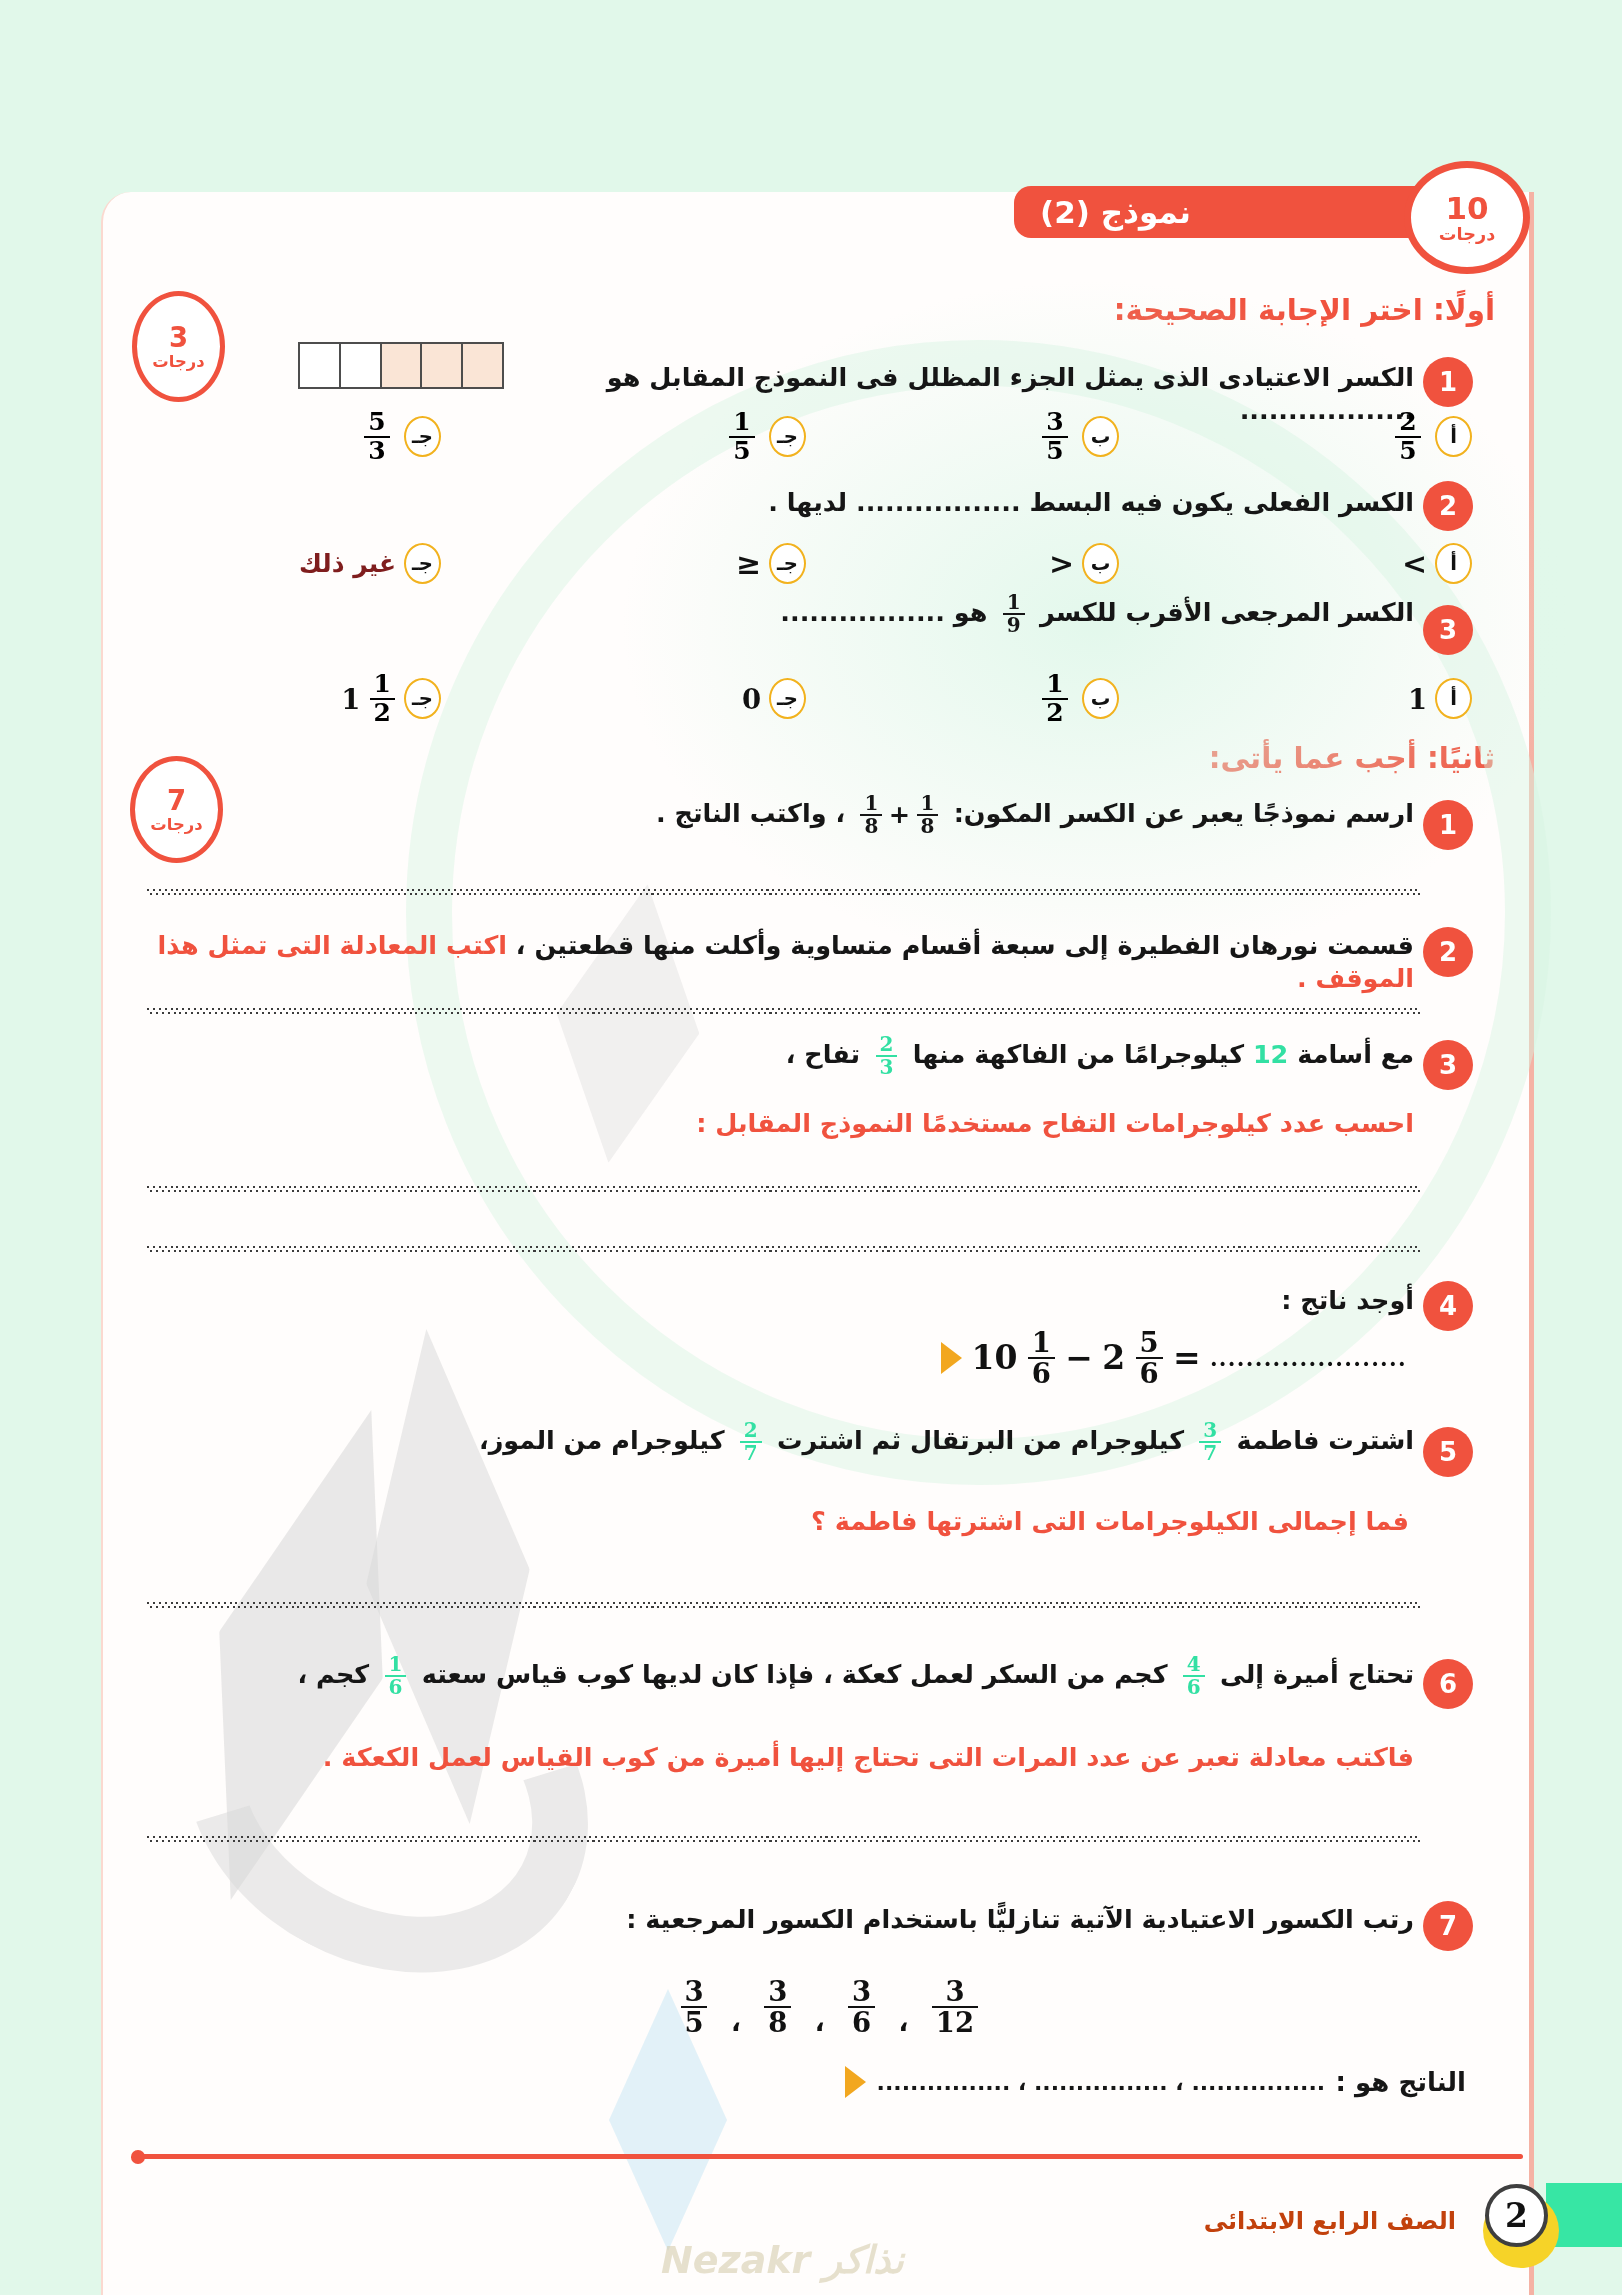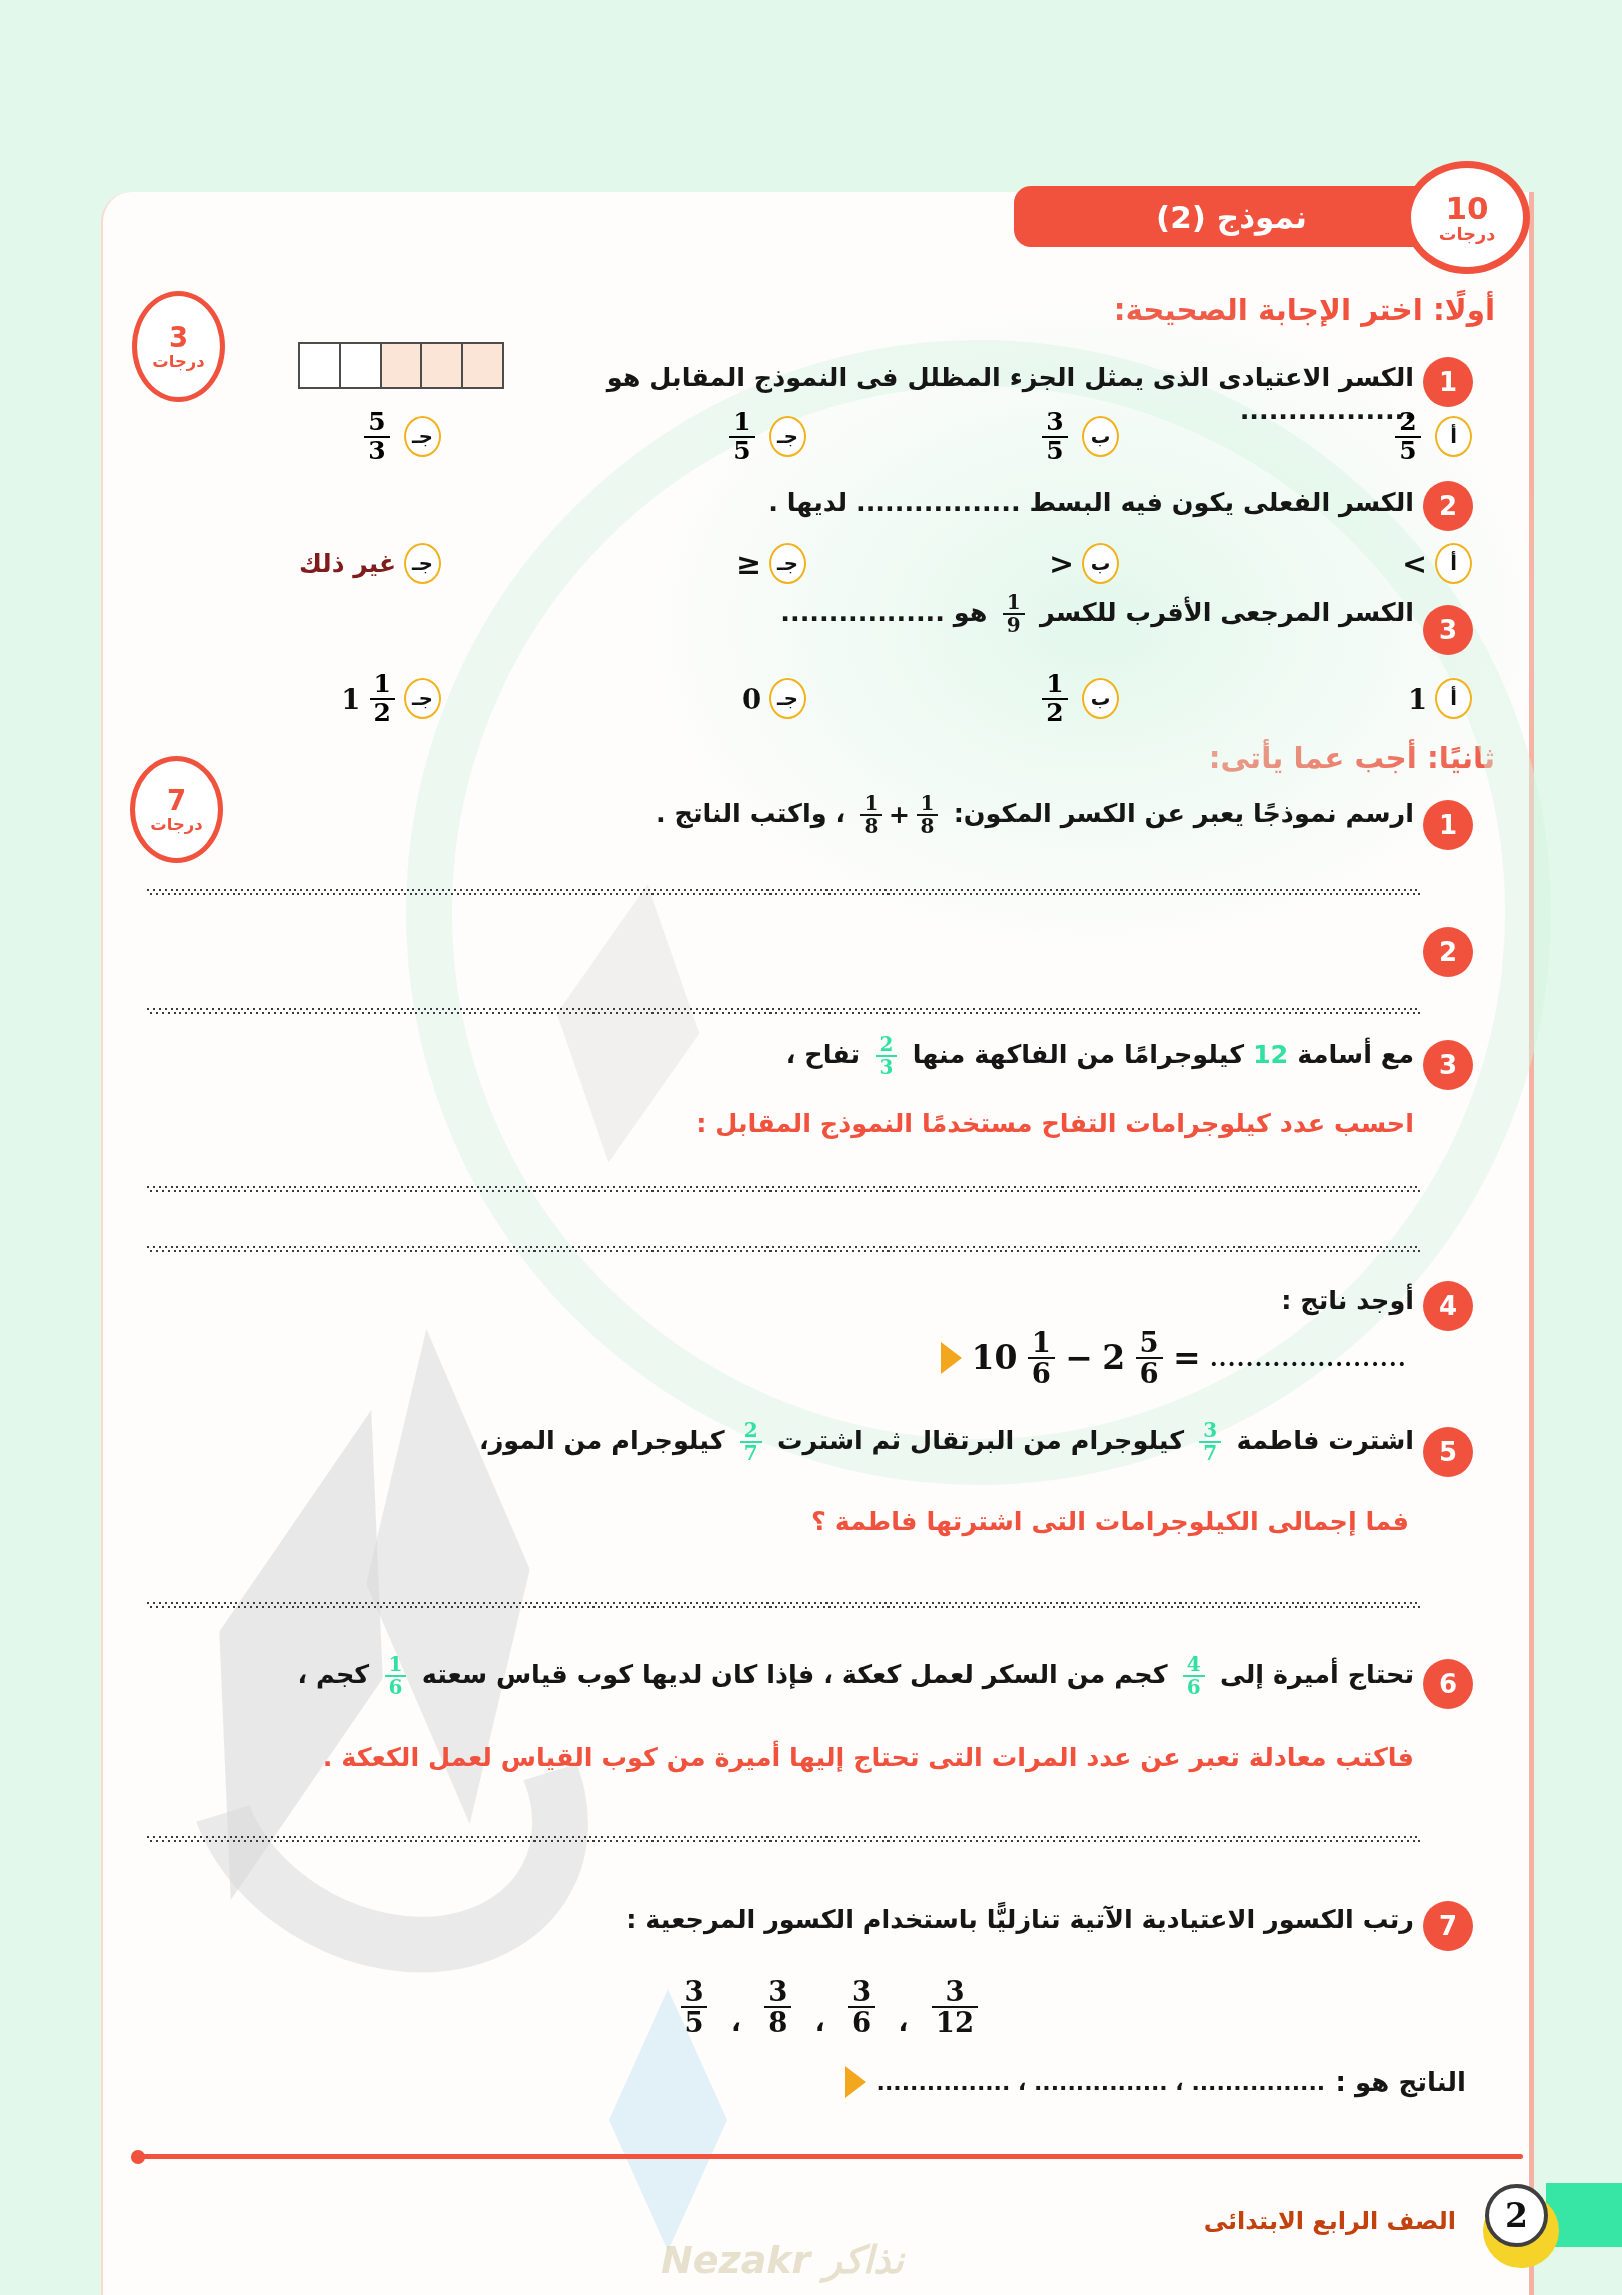--- a/index.html
+++ b/index.html
@@ -14,22 +14,22 @@
   html,body{width:1623px;height:2295px;}
   body{background:var(--mint);font-family:"DejaVu Sans",sans-serif;position:relative;overflow:hidden;}
   #page{position:absolute;inset:0;}
 
   .panel{position:absolute;left:101px;top:192px;width:1433px;height:2104px;
     background:#fffdfc;border-radius:30px 0 0 0;
     border-right:5.2px solid #f5b2a4;border-left:2px solid #fbd9d0;}
 
   .soft-ellipse{position:absolute;border-radius:50%;pointer-events:none;}
 
-  .banner{position:absolute;left:1014px;top:186px;width:507px;height:61px;background:var(--red);
-    border-radius:17px;display:flex;align-items:center;justify-content:center;color:#fff;
+  .banner{position:absolute;left:1014px;top:186px;width:507px;height:52px;background:var(--red);
+    border-radius:17px;display:flex;align-items:center;color:#fff;
     font-size:31px;font-weight:bold;padding-left:26px;padding-right:98px;z-index:6;}
 
   .badge{position:absolute;border-radius:50%;background:#fff;display:flex;flex-direction:column;
     align-items:center;justify-content:center;color:var(--red);font-weight:bold;z-index:7;line-height:1.1;}
   .badge-10{left:1404px;top:161px;width:126px;height:113px;border:7.2px solid var(--red);}
   .badge-10 .v{font-size:31px;} .badge-10 .u{font-size:17.7px;}
   .badge-3{left:132px;top:291px;width:93px;height:111px;border:5.2px solid var(--red);}
   .badge-7{left:130px;top:756px;width:93px;height:107px;border:5.2px solid var(--red);}
   .badge-3 .v,.badge-7 .v{font-size:27.5px;} .badge-3 .u,.badge-7 .u{font-size:16.4px;}
 
@@ -271,20 +271,24 @@
         <span class="d">8</span>
       </span>
     </span>
     <span>، واكتب الناتج .</span>
   </div>
   <div class="dotline" style="top:889px;"></div>
 
   <div class="qnum" style="left:1423px;top:927px;">
     <span>2</span>
   </div>
+  <div class="qline" style="right:209px;top:929px;width:1273px;">
+    <span>قسمت نورهان الفطيرة إلى سبعة أقسام متساوية وأكلت منها قطعتين ،</span>
+    <span class="red-t">اكتب المعادلة التى تمثل هذا الموقف .</span>
+  </div>
   <div class="dotline" style="top:1008px;"></div>
 
   <div class="qnum" style="left:1423px;top:1040px;">
     <span>3</span>
   </div>
   <div class="qline" style="right:209px;top:1034px;">
     <span>مع أسامة</span>
     <span class="green-t">12</span>
     <span>كيلوجرامًا من الفاكهة منها</span>
     <span class="frac f-inline green-t">

